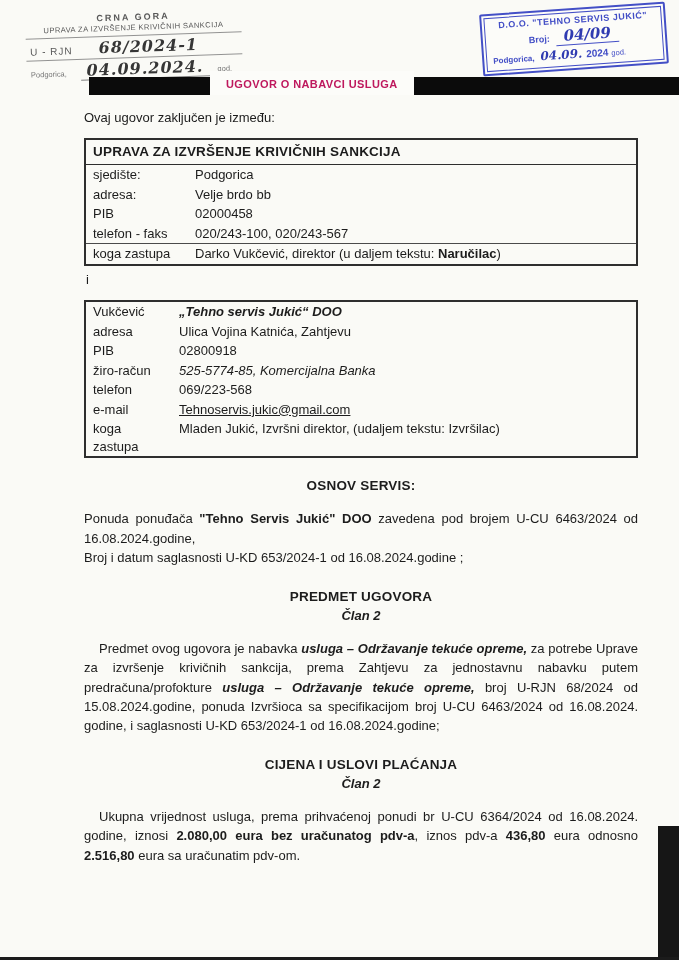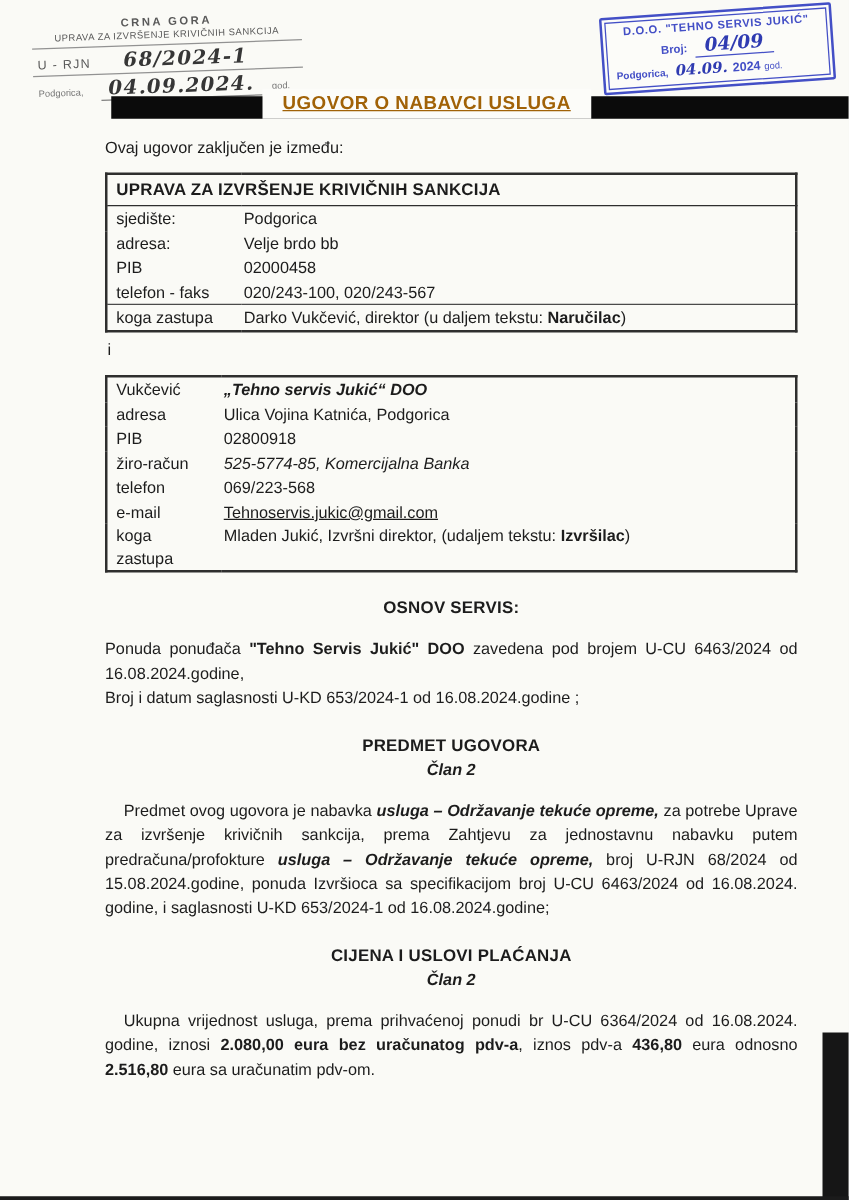--- a/index.html
+++ b/index.html
@@ -40,21 +40,21 @@
   .stamp-right .hand{color:#2531ae;font-size:15px;border-bottom:1px solid #3a46c4;padding:0 8px;margin-left:6px;}
   .stamp-right .row.city{justify-content:flex-start;margin-top:2px;}
   .stamp-right .city .plbl{font-size:8px;}
   .stamp-right .city .hand{font-size:12px;border-bottom:none;padding:0 2px;margin-left:4px;}
   .stamp-right .year{font-size:10px;font-weight:700;margin-left:2px;}
   .stamp-right .suffix{font-size:7.5px;margin-left:3px;}
 
   
   .title-band{position:absolute;left:89px;top:77px;right:0;height:18px;background:#0b0b0b;}
   .title-chip{position:absolute;left:210px;top:71px;background:#fcfcf9;padding:3px 16px;}
-  .title-chip span{font-weight:700;font-size:15px;text-decoration:underline;letter-spacing:.4px;color:#a16207;}
+  .title-chip span{font-weight:700;font-size:11px;letter-spacing:.4px;color:#be185d;}
 
   
   .content{position:absolute;left:64px;top:110px;width:554px;margin-left:20px;}
   .intro{font-size:13px;}
 
   table.party{border-collapse:collapse;width:100%;border:2px solid #2e2e2e;margin-top:13px;}
   table.party td{font-size:13px;padding:1px 7px;vertical-align:top;line-height:1.35;}
   table.party .hdr td{font-weight:700;font-size:13.5px;border-bottom:1.5px solid #2e2e2e;padding-top:3px;padding-bottom:3px;letter-spacing:.2px;}
   table.party col.c-label{width:108px;}
   table.party2 col.c-label{width:92px;}
@@ -154,41 +154,41 @@
           <col class="c-label">
           <col>
         </colgroup>
       <tbody>
           <tr>
         <td>Vukčević</td>
         <td class="val"><span style="font-weight: 700; font-style: italic;">„Tehno servis Jukić“ DOO</span></td>
       </tr>
       <tr>
         <td>adresa</td>
-        <td class="val"><span>Ulica Vojina Katnića, Podgorica</span></td>
+        <td class="val"><span>Ulica Vojina Katnića, Zahtjevu</span></td>
       </tr>
       <tr>
         <td>PIB</td>
         <td class="val"><span>02800918</span></td>
       </tr>
       <tr>
         <td>žiro-račun</td>
         <td class="val"><span style="font-style: italic;">525-5774-85, Komercijalna Banka</span></td>
       </tr>
       <tr>
         <td>telefon</td>
         <td class="val"><span>069/223-568</span></td>
       </tr>
       <tr>
         <td>e-mail</td>
         <td class="val"><span style="text-decoration: underline;">Tehnoservis.jukic@gmail.com</span></td>
       </tr>
       <tr>
         <td>koga zastupa</td>
-        <td class="val"><span>Mladen Jukić, Izvršni direktor, (udaljem tekstu: </span><span style="font-weight: 700;">Izvršilac</span><span>)</span></td>
+        <td class="val"><span>Mladen Jukić, Izvršni direktor, (udaljem tekstu: </span><span style="font-weight: 400;">Izvršilac</span><span>)</span></td>
       </tr>
     </tbody>
       </table>
 
     <div class="sec first">OSNOV SERVIS:</div>
     <div class="para"><span>Ponuda ponuđača </span><span style="font-weight: 700;">"Tehno Servis Jukić" DOO</span><span> zavedena pod brojem U-CU  6463/2024 od 16.08.2024.godine,</span></div>
     <div class="para"><span>Broj i datum saglasnosti U-KD 653/2024-1 od 16.08.2024.godine ;</span></div>
 
     <div class="sec">PREDMET UGOVORA</div>
     <div class="clan">Član 2</div>

